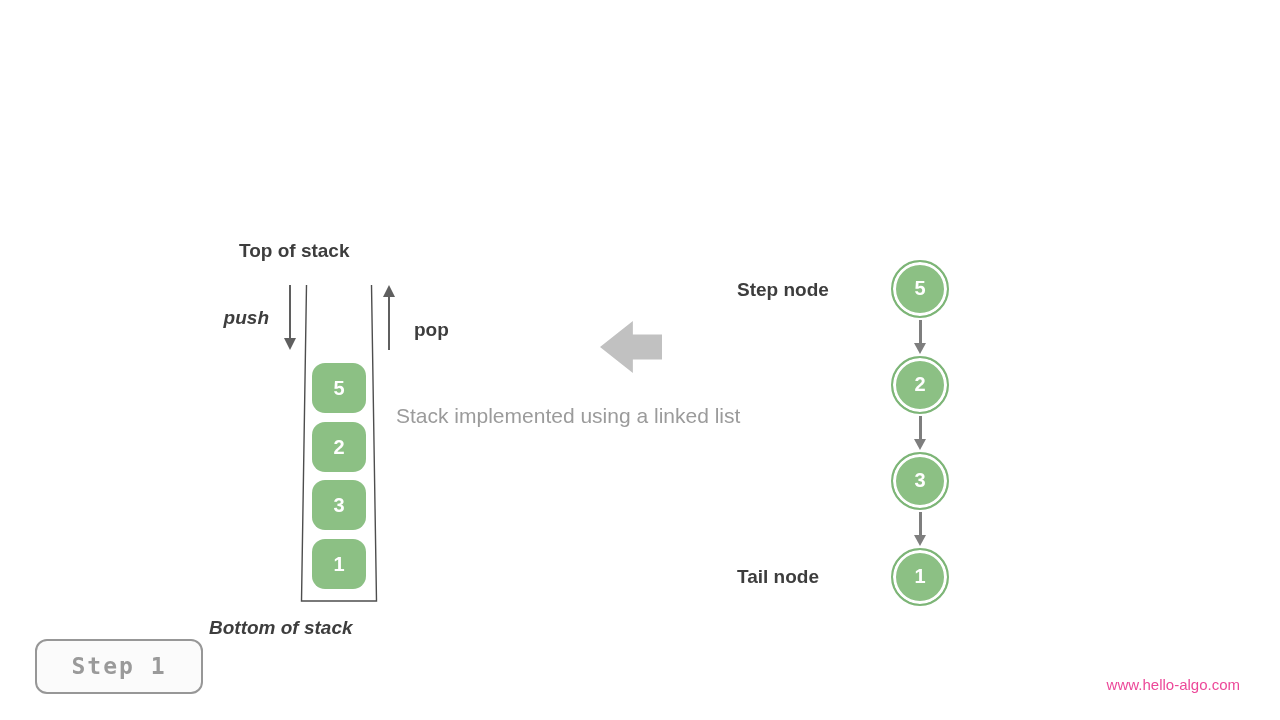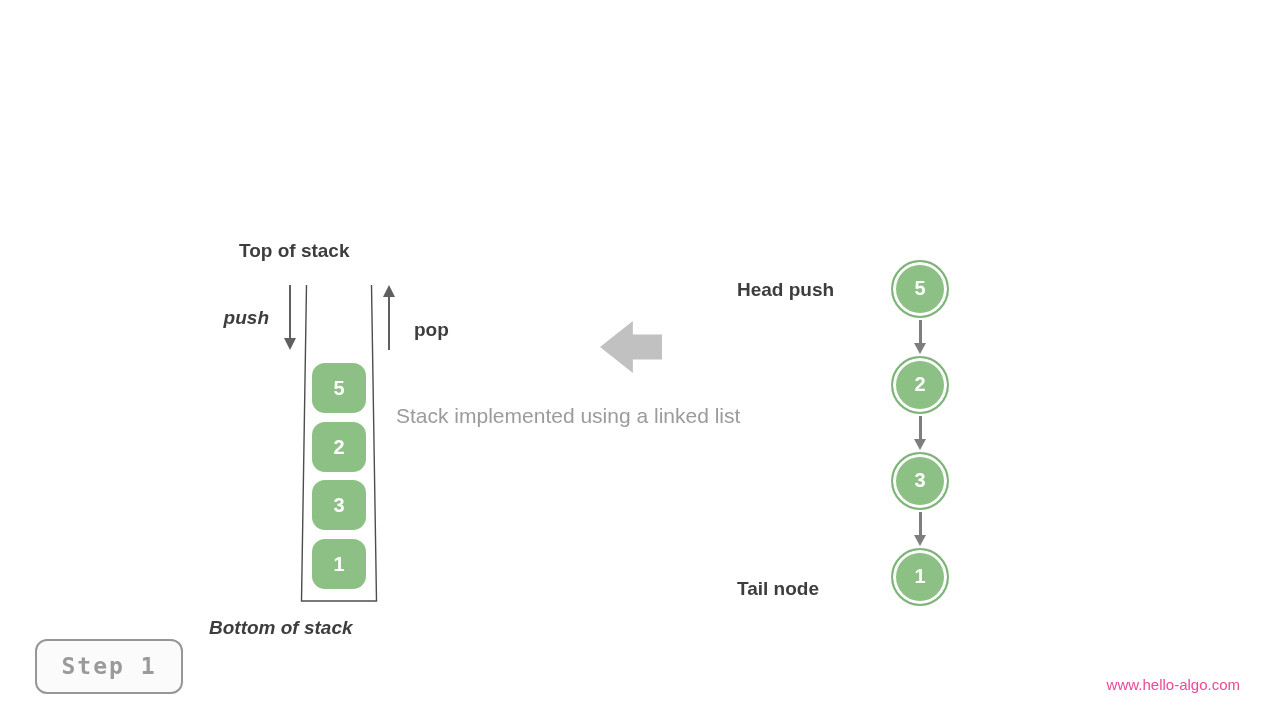--- a/index.html
+++ b/index.html
@@ -86,21 +86,21 @@
     box-shadow: inset 0 0 0 3px #ffffff;
     color: #ffffff;
     font-weight: 700;
     font-size: 20px;
     line-height: 53px;
     text-align: center;
   }
 
   
   .step-badge {
-    left: 35px; top: 639px; width: 148px; height: 55px;
+    left: 35px; top: 639px; width: 168px; height: 55px;
     box-sizing: border-box;
     background: #fbfbfb;
     border: 2px solid #979797;
     border-radius: 12px;
     color: #9a9a9a;
     font-family: "DejaVu Sans Mono", monospace;
     font-weight: 700;
     font-size: 23px;
     letter-spacing: 2px;
     line-height: 51px;
@@ -139,22 +139,22 @@
 <div class="abs stack-item" style="top:363px;">5</div>
 <div class="abs stack-item" style="top:422px;">2</div>
 <div class="abs stack-item" style="top:480px;">3</div>
 <div class="abs stack-item" style="top:539px;">1</div>
 
 <div class="abs label-dark center" style="left:209px; top:617px; width:260px;font-style:italic;">Bottom of stack</div>
 
 <div class="abs big-left-arrow"></div>
 <div class="abs caption">Stack implemented using a linked list</div>
 
-<div class="abs label-dark center" style="left:737px; top:279px; width:160px;">Head push</div>
-<div class="abs label-dark center" style="left:737px; top:566px; width:160px;margin-top:12px;">Tail node</div>
+<div class="abs label-dark center" style="left:737px; top:279px; width:160px;">Step node</div>
+<div class="abs label-dark center" style="left:737px; top:566px; width:160px;">Tail node</div>
 
 <div class="abs ll-node" style="top:260px;">5</div>
 <div class="abs ll-node" style="top:356px;">2</div>
 <div class="abs ll-node" style="top:452px;">3</div>
 <div class="abs ll-node" style="top:548px;">1</div>
 
 <div class="abs varrow link-arrow" style="left:914px; top:320px; height:34px;">
   <span class="shaft" style="top:0; height:25px;"></span>
   <span class="head-down"></span>
 </div>

